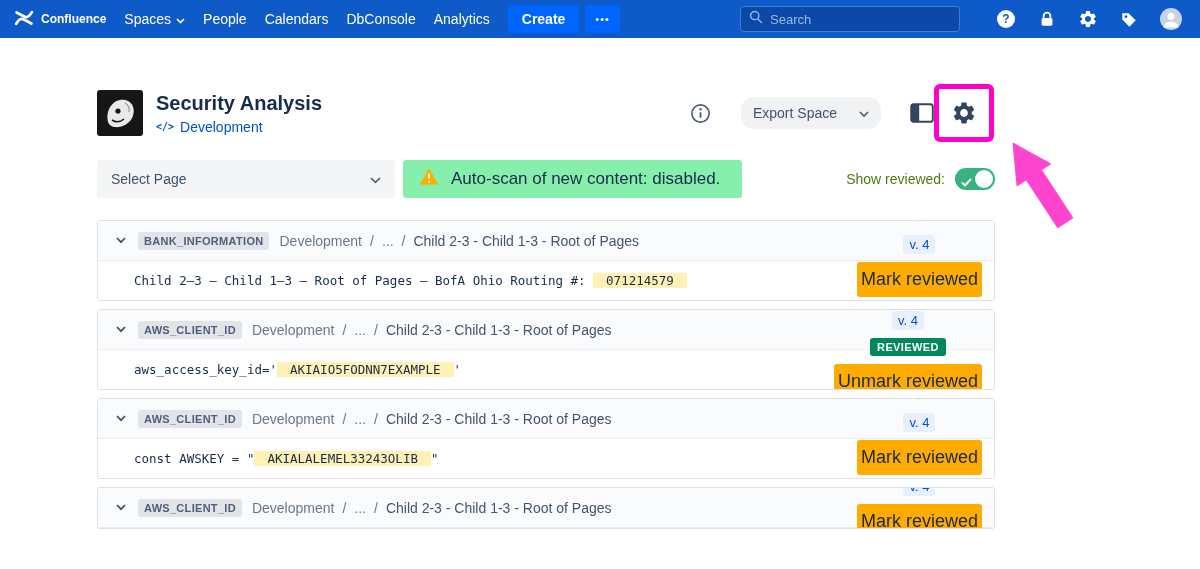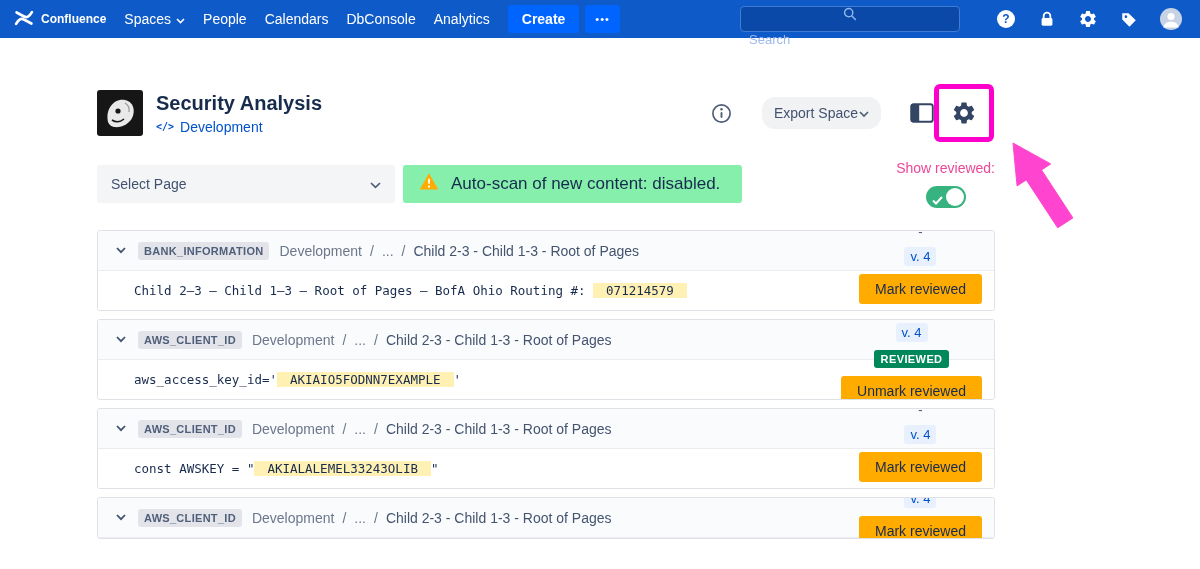--- a/index.html
+++ b/index.html
@@ -21,21 +21,21 @@
     background:#0065FF; border:none; color:#fff; font-family:inherit;
     font-size:14px; font-weight:600; padding:6px 14px; border-radius:3px; cursor:pointer;
   }
   .btn-more {
     background:#0065FF; border:none; color:#fff; font-family:inherit;
     font-size:11px; letter-spacing:1px; padding:8px 10px; border-radius:3px; cursor:pointer; margin-left:-12px;
   }
   .search-box {
     margin-left:auto; width:220px; height:26px; background:#0A49A8;
     border:1px solid #3E7CD6; border-radius:4px; display:flex; align-items:center;
-    padding:0 8px; gap:7px;flex-direction:column;
+    padding:0 8px; gap:7px;
   }
   .search-box input {
     background:transparent; border:none; outline:none; color:#fff;
     font-family:inherit; font-size:13px; width:100%;
   }
   .search-box input::placeholder { color:#9DB9E8; }
   .nav-icons { display:flex; align-items:center; gap:22px; margin-left:18px; margin-right:4px; }
   .nav-icons > span { display:flex; cursor:pointer; }
 
   
@@ -45,21 +45,21 @@
   .space-avatar { width:46px; height:46px; border-radius:3px; overflow:hidden; margin-right:13px; flex:0 0 auto; }
   .title-block .page-title { font-size:20px; font-weight:700; color:#172B4D; }
   .subtitle { margin-top:4px; display:flex; align-items:center; gap:6px; }
   .code-glyph { color:#0052CC; font-size:10px; font-weight:700; font-family:"DejaVu Sans Mono", monospace; }
   .space-link { color:#0052CC; font-size:14px; text-decoration:none; cursor:pointer; }
 
   .header-right { margin-left:auto; display:flex; align-items:center; gap:8px; }
   .info-icon { display:flex; margin-right:22px; cursor:pointer; }
   .btn-export {
     background:#F1F2F4; border:none; border-radius:13px; font-family:inherit;
-    font-size:14px; color:#42526E; padding:8px 12px; display:flex; align-items:center; gap:1px; cursor:pointer;
+    font-size:14px; color:#42526E; padding:8px 12px; display:flex; align-items:center; gap:22px; cursor:pointer;
   }
   .btn-scan {
     background:#0052CC; border:none; border-radius:3px; font-family:inherit;
     font-size:14px; font-weight:500; color:#fff; padding:8px 14px; cursor:pointer;
   }
   .icon-btn {
     background:none; border:none; cursor:pointer; display:flex; align-items:center; justify-content:center;
     width:34px; height:34px;
   }
   .panel-btn { margin-left:16px; }
@@ -75,21 +75,21 @@
   .select-page {
     width:298px; height:38px; background:#F4F5F7; border-radius:3px;
     display:flex; align-items:center; justify-content:space-between;
     padding:0 14px; font-size:14px; color:#42526E; cursor:pointer;
   }
   .warn-banner {
     margin-left:8px; height:38px; background:#86efac; border-radius:3px;
     display:flex; align-items:center; gap:12px; padding:0 22px 0 16px;
     font-size:17px; color:#172B4D;
   }
-  .toolbar-right { margin-left:auto; display:flex; align-items:center; gap:10px; font-size:14px; color:#ec4899;flex-direction:column; }
+  .toolbar-right { margin-left:auto; display:flex; align-items:center; gap:10px; font-size:14px; color:#4d7c0f; }
   .toggle {
     width:40px; height:22px; border-radius:11px; background:#36B37E; position:relative; cursor:pointer;
   }
   .toggle .knob { position:absolute; right:2px; top:2px; width:18px; height:18px; border-radius:50%; background:#fff; }
   .toggle .check { position:absolute; left:6px; top:6px; }
 
   
   .findings { margin-top:22px; }
   .finding { border:1px solid #DFE1E6; border-radius:3px; margin-bottom:8px; overflow:hidden; }
   .f-header {
@@ -110,21 +110,21 @@
     padding:2px 6px; text-decoration:none; cursor:pointer; white-space:nowrap;
   }
   .vsep { color:#42526E; font-size:13px; }
   .vchip:empty, .vsep:empty, .status-badge:empty { display:none; }
   .status-badge {
     background:#00875A; color:#fff; font-size:11px; font-weight:700;
     letter-spacing:.4px; padding:3px 7px; border-radius:3px; white-space:nowrap;
   }
   .btn-action {
     background:#FFAB00; border:none; border-radius:3px; font-family:inherit;
-    font-size:14px; color:#172B4D; padding:7px 16px; cursor:pointer; white-space:nowrap;
+    font-size:18px; color:#172B4D; padding:7px 4px; cursor:pointer; white-space:nowrap;
   }
   .f-body {
     background:#fff; padding:12px 16px 12px 36px;
     font-family:"DejaVu Sans Mono", monospace; font-size:12.5px; color:#172B4D; white-space:pre;
   }
   .hl { background:#FFF0B3; padding:0 13px; }
 </style>
 </head>
 <body>
 

